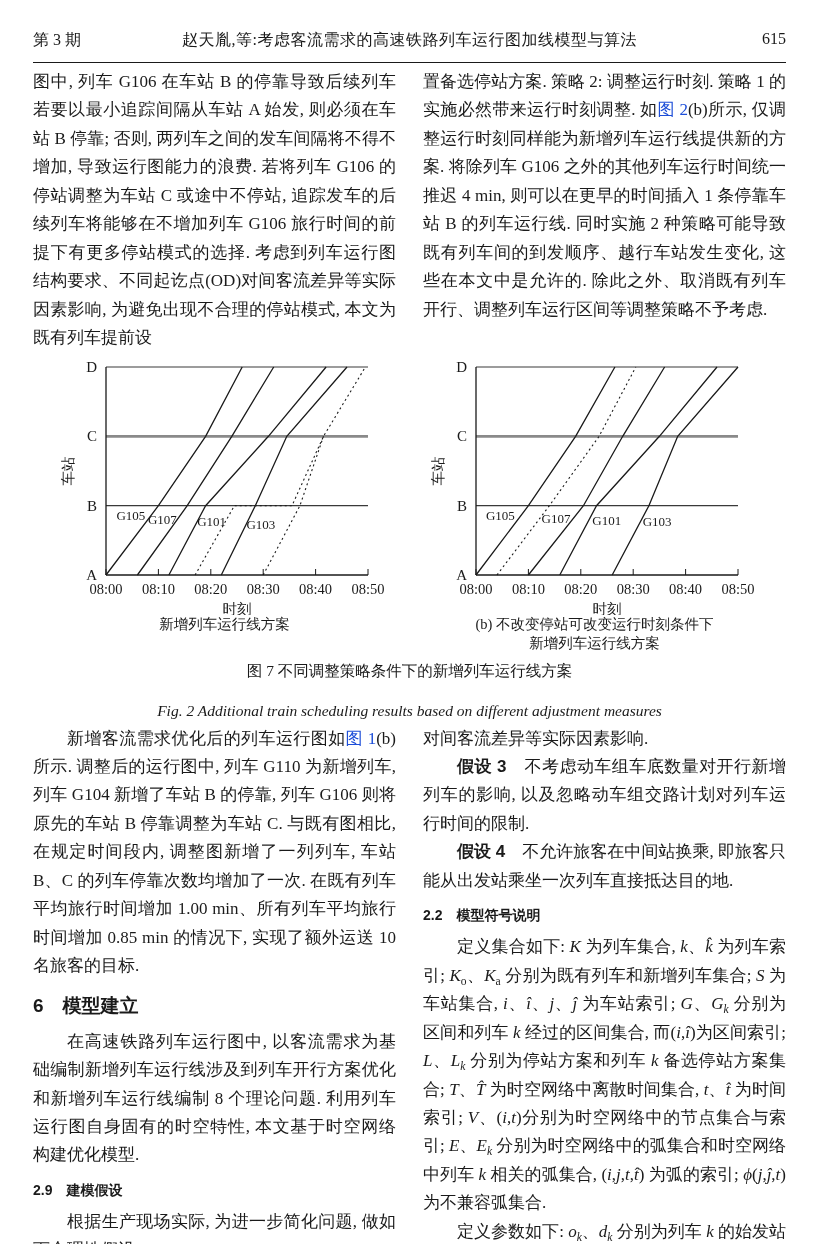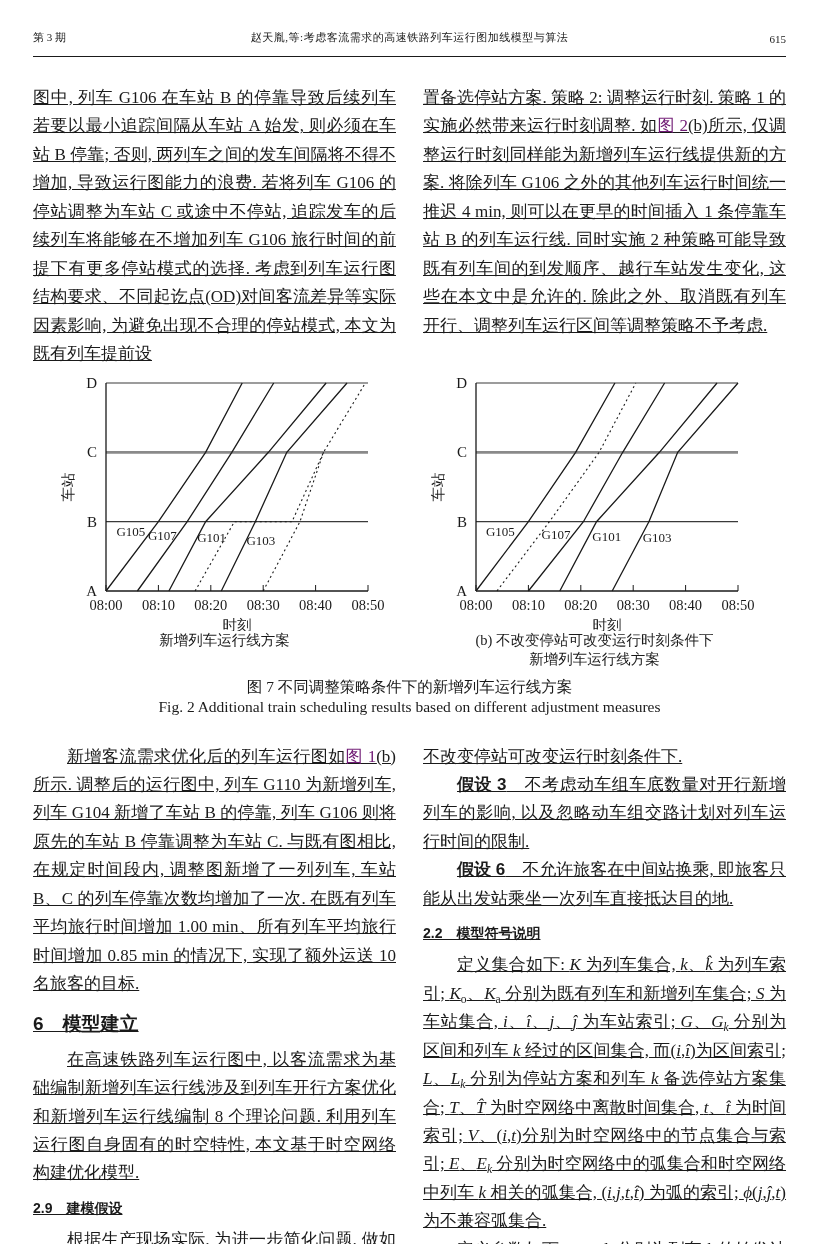--- a/index.html
+++ b/index.html
@@ -2,43 +2,43 @@
 <html><head>
 <meta charset="utf-8">
 <style>
   html,body{margin:0;padding:0;background:#e8e8e8;}
   .page{
     width:819px;height:1244px;box-sizing:border-box;
     margin:0 auto;background:#ffffff;color:#1a1a1a;
     padding:30px 33px 0;overflow:hidden;position:relative;
     font-family:"Liberation Serif","DejaVu Serif",serif;
   }
-  .jheader{display:flex;align-items:flex-end;font-size:11px;
+  .jheader{display:flex;align-items:flex-start;font-size:16px;
     border-bottom:1.6px solid #1a1a1a;padding-bottom:11px;}
   .jheader .issue{width:110px;text-align:left;}
   .jheader .jtitle{flex:1;text-align:center;letter-spacing:.5px;}
   .jheader .pageno{width:110px;text-align:right;}
-  .cols{display:flex;gap:27px;margin-top:27px;text-decoration:underline;}
+  .cols{display:flex;gap:27px;margin-top:5px;}
   .col{width:363px;font-size:17px;line-height:28.45px;text-align:justify;}
   .col p{margin:0;text-indent:2em;}
   .col p.noindent{text-indent:0;}
   h2.sec{font-size:19px;line-height:24px;margin:13px 0 10px;text-indent:0;
     font-family:"Liberation Sans","DejaVu Sans",sans-serif;font-weight:700;}
   h3.subsec{font-size:14px;line-height:22px;margin:9px 0 7px;text-indent:0;
     font-family:"Liberation Sans","DejaVu Sans",sans-serif;font-weight:700;}
   .hei{font-family:"Liberation Sans","DejaVu Sans",sans-serif;font-weight:700;}
-  .ref-link{color:#701a75;}
+  .ref-link{color:#1d4ed8;}
   sub{font-size:68%;line-height:0;}
   figure.fig{margin:4px 0 0;text-align:center;}
   .diagrams{display:flex;justify-content:center;gap:40px;}
   .diag{width:330px;}
   .diag svg{display:block;}
   .diag-cap{font-size:14.5px;line-height:19.5px;text-align:center;}
   .fig-cap-zh{font-size:15.5px;margin-top:7px;text-align:center;}
-  .fig-cap-en{font-size:15.5px;margin-top:0;text-align:center;}
+  .fig-cap-en{font-size:15.5px;margin-top:20px;text-align:center;font-style:italic;}
   svg text{font-family:"Liberation Serif","DejaVu Serif",serif;fill:#1a1a1a;}
 </style>
 </head>
 <body>
 
 <div class="page">
 
   <div class="jheader">
     <span class="issue">第 3 期</span>
     <span class="jtitle">赵天胤,等:考虑客流需求的高速铁路列车运行图加线模型与算法</span>
@@ -140,22 +140,22 @@
   <div class="cols">
     <div class="col">
       <p>新增客流需求优化后的列车运行图如<span class="ref-link">图 1</span>(b)所示. 调整后的运行图中, 列车 G110 为新增列车, 列车 G104 新增了车站 B 的停靠, 列车 G106 则将原先的车站 B 停靠调整为车站 C. 与既有图相比, 在规定时间段内, 调整图新增了一列列车, 车站 B、C 的列车停靠次数均增加了一次. 在既有列车平均旅行时间增加 1.00 min、所有列车平均旅行时间增加 0.85 min 的情况下, 实现了额外运送 10 名旅客的目标.</p>
       <h2 class="sec">6　模型建立</h2>
       <p>在高速铁路列车运行图中, 以客流需求为基础编制新增列车运行线涉及到列车开行方案优化和新增列车运行线编制 8 个理论问题. 利用列车运行图自身固有的时空特性, 本文基于时空网络构建优化模型.</p>
       <h3 class="subsec">2.9　建模假设</h3>
       <p>根据生产现场实际, 为进一步简化问题, 做如下合理性假设:</p>
 
     </div>
     <div class="col">
-      <p class="noindent">不改变停站可改变运行时刻条件下.</p>
+      <p class="noindent">对间客流差异等实际因素影响.</p>
       <p><b class="hei">假设 3</b>　不考虑动车组车底数量对开行新增列车的影响, 以及忽略动车组交路计划对列车运行时间的限制.</p>
-      <p><b class="hei">假设 6</b>　不允许旅客在中间站换乘, 即旅客只能从出发站乘坐一次列车直接抵达目的地.</p>
+      <p><b class="hei">假设 4</b>　不允许旅客在中间站换乘, 即旅客只能从出发站乘坐一次列车直接抵达目的地.</p>
       <h3 class="subsec">2.2　模型符号说明</h3>
       <p>定义集合如下: <i>K</i> 为列车集合, <i>k</i>、<i>k̂</i> 为列车索引; <i>K</i><sub>o</sub>、<i>K</i><sub>a</sub> 分别为既有列车和新增列车集合; <i>S</i> 为车站集合, <i>i</i>、<i>î</i>、<i>j</i>、<i>ĵ</i> 为车站索引; <i>G</i>、<i>G<sub>k</sub></i> 分别为区间和列车 <i>k</i> 经过的区间集合, 而(<i>i</i>,<i>î</i>)为区间索引; <i>L</i>、<i>L<sub>k</sub></i> 分别为停站方案和列车 <i>k</i> 备选停站方案集合; <i>T</i>、<i>T̂</i> 为时空网络中离散时间集合, <i>t</i>、<i>t̂</i> 为时间索引; <i>V</i>、(<i>i</i>,<i>t</i>)分别为时空网络中的节点集合与索引; <i>E</i>、<i>E<sub>k</sub></i> 分别为时空网络中的弧集合和时空网络中列车 <i>k</i> 相关的弧集合, (<i>i</i>,<i>j</i>,<i>t</i>,<i>t̂</i>) 为弧的索引; <i>ϕ</i>(<i>j</i>,<i>ĵ</i>,<i>t</i>) 为不兼容弧集合.</p>
       <p>定义参数如下: <i>o<sub>k</sub></i>、<i>d<sub>k</sub></i> 分别为列车 <i>k</i> 的始发站和终到站; 、 分别为列车  在既有图中的始发时间和终到时间; 、 分别为列车在始发站始发时间窗的开始和结束时间; 、 分别为两车间的</p>
     </div>
   </div>
 
 </div>
 
 </body></html>

